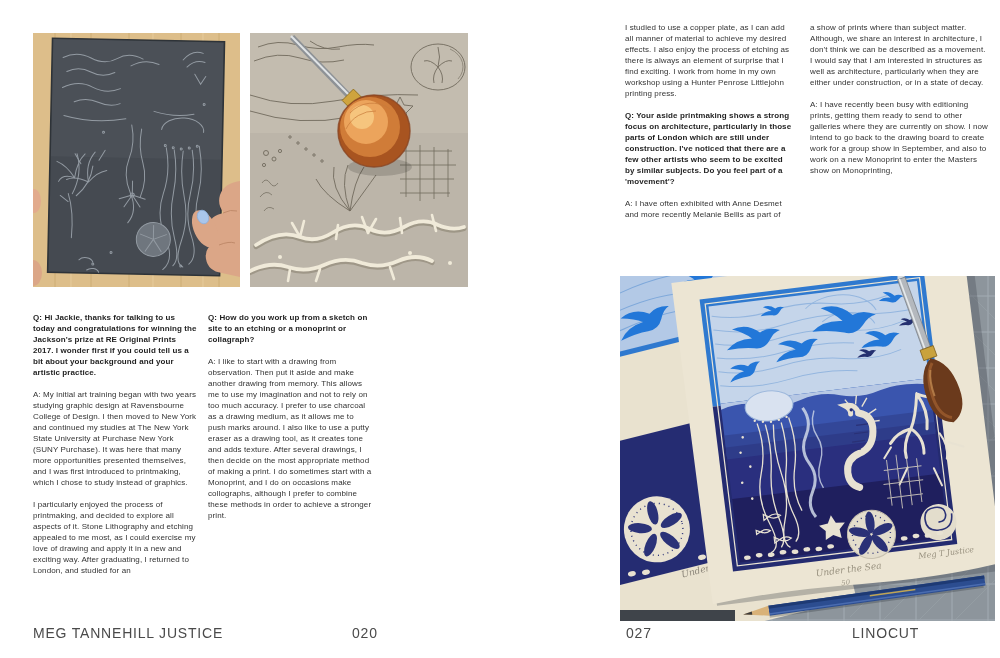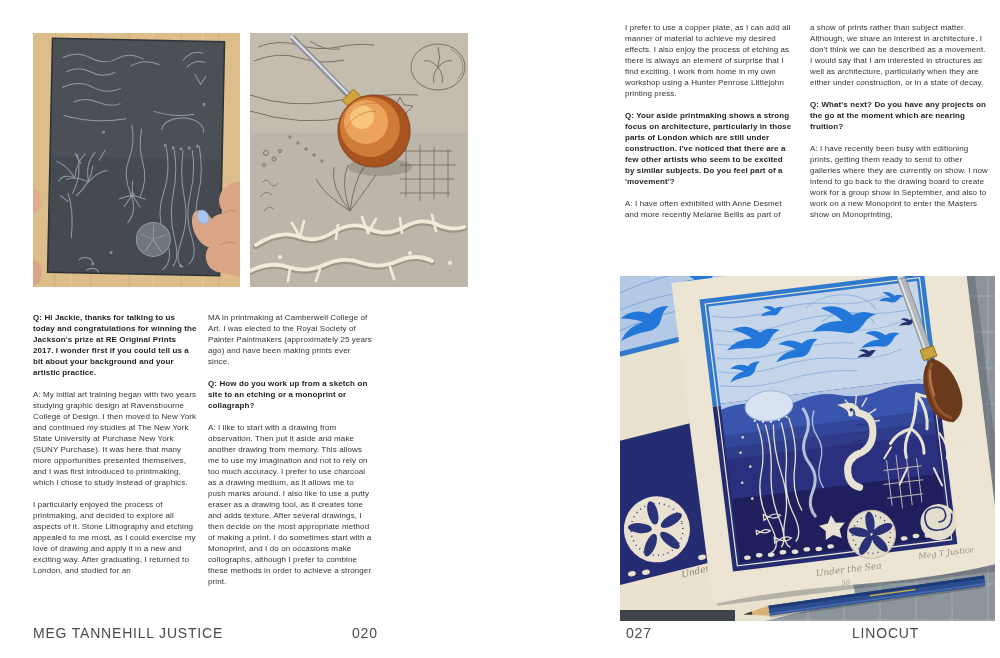--- a/index.html
+++ b/index.html
@@ -135,33 +135,31 @@
     </g>
   </svg>
 </div>
 
 <div class="col" id="col-l1">
   <p class="q">Q: Hi Jackie, thanks for talking to us today and congratulations for winning the Jackson's prize at RE Original Prints 2017. I wonder first if you could tell us a bit about your background and your artistic practice.</p>
   <p>A: My initial art training began with two years studying graphic design at Ravensbourne College of Design. I then moved to New York and continued my studies at The New York State University at Purchase New York (SUNY Purchase). It was here that many more opportunities presented themselves, and I was first introduced to printmaking, which I chose to study instead of graphics.</p>
   <p>I particularly enjoyed the process of printmaking, and decided to explore all aspects of it. Stone Lithography and etching appealed to me most, as I could exercise my love of drawing and apply it in a new and exciting way. After graduating, I returned to London, and studied for an</p>
 </div>
 <div class="col" id="col-l2">
-  <p>MA in printmaking at Camberwell College of Art. I was elected to the Royal Society of Painter Paintmakers (approximately 25 years ago) and have been making prints ever since.</p>
   <p class="q">Q: How do you work up from a sketch on site to an etching or a monoprint or collagraph?</p>
   <p>A: I like to start with a drawing from observation. Then put it aside and make another drawing from memory. This allows me to use my imagination and not to rely on too much accuracy. I prefer to use charcoal as a drawing medium, as it allows me to push marks around. I also like to use a putty eraser as a drawing tool, as it creates tone and adds texture. After several drawings, I then decide on the most appropriate method of making a print. I do sometimes start with a Monoprint, and I do on occasions make collographs, although I prefer to combine these methods in order to achieve a stronger print.</p>
 </div>
 
 <div class="col" id="col-r1">
-  <p>I prefer to use a copper plate, as I can add all manner of material to achieve my desired effects. I also enjoy the process of etching as there is always an element of surprise that I find exciting. I work from home in my own workshop using a Hunter Penrose Littlejohn printing press.</p>
+  <p>I studied to use a copper plate, as I can add all manner of material to achieve my desired effects. I also enjoy the process of etching as there is always an element of surprise that I find exciting. I work from home in my own workshop using a Hunter Penrose Littlejohn printing press.</p>
   <p class="q">Q: Your aside printmaking shows a strong focus on architecture, particularly in those parts of London which are still under construction. I've noticed that there are a few other artists who seem to be excited by similar subjects. Do you feel part of a 'movement'?</p>
   <p>A: I have often exhibited with Anne Desmet and more recently Melanie Bellis as part of</p>
 </div>
 <div class="col" id="col-r2">
-  <p>a show of prints rather than subject matter. Although, we share an interest in architecture, I don't think we can be described as a movement. I would say that I am interested in structures as well as architecture, particularly when they are either under construction, or in a state of decay.</p>
-  <p class="q">Q: What's next? Do you have any projects on the go at the moment which are nearing fruition?</p>
+  <p>a show of prints where than subject matter. Although, we share an interest in architecture, I don't think we can be described as a movement. I would say that I am interested in structures as well as architecture, particularly when they are either under construction, or in a state of decay.</p>
   <p>A: I have recently been busy with editioning prints, getting them ready to send to other galleries where they are currently on show. I now intend to go back to the drawing board to create work for a group show in September, and also to work on a new Monoprint to enter the Masters show on Monoprinting,</p>
 </div>
 
 <div class="photo" id="photo-prints">
   <svg viewBox="0 0 375 345" width="375" height="345">
     <rect width="375" height="345" fill="#8d959c"></rect>
     <g stroke="#a6afb6" stroke-width="1" opacity=".9">
       <path d="M8,0 V345 M44,0 V345 M80,0 V345 M116,0 V345 M152,0 V345 M188,0 V345 M224,0 V345 M260,0 V345 M296,0 V345 M332,0 V345 M368,0 V345" fill="none"></path>
       <path d="M0,20 H375 M0,56 H375 M0,92 H375 M0,128 H375 M0,164 H375 M0,200 H375 M0,236 H375 M0,272 H375 M0,308 H375 M0,344 H375" fill="none"></path>
     </g>

